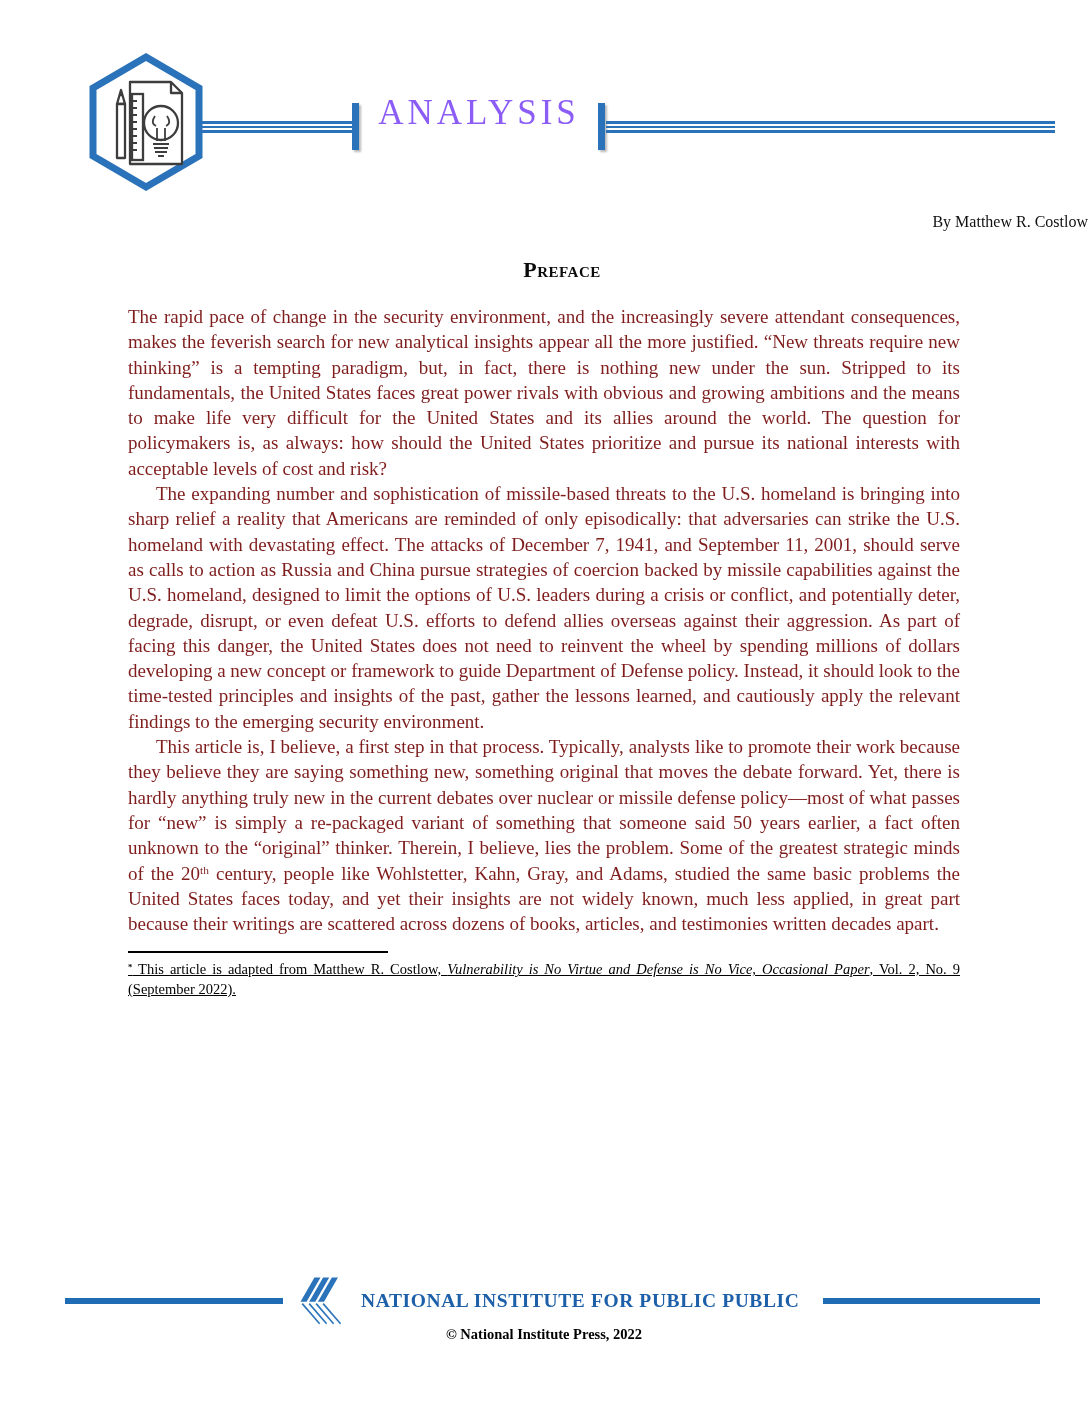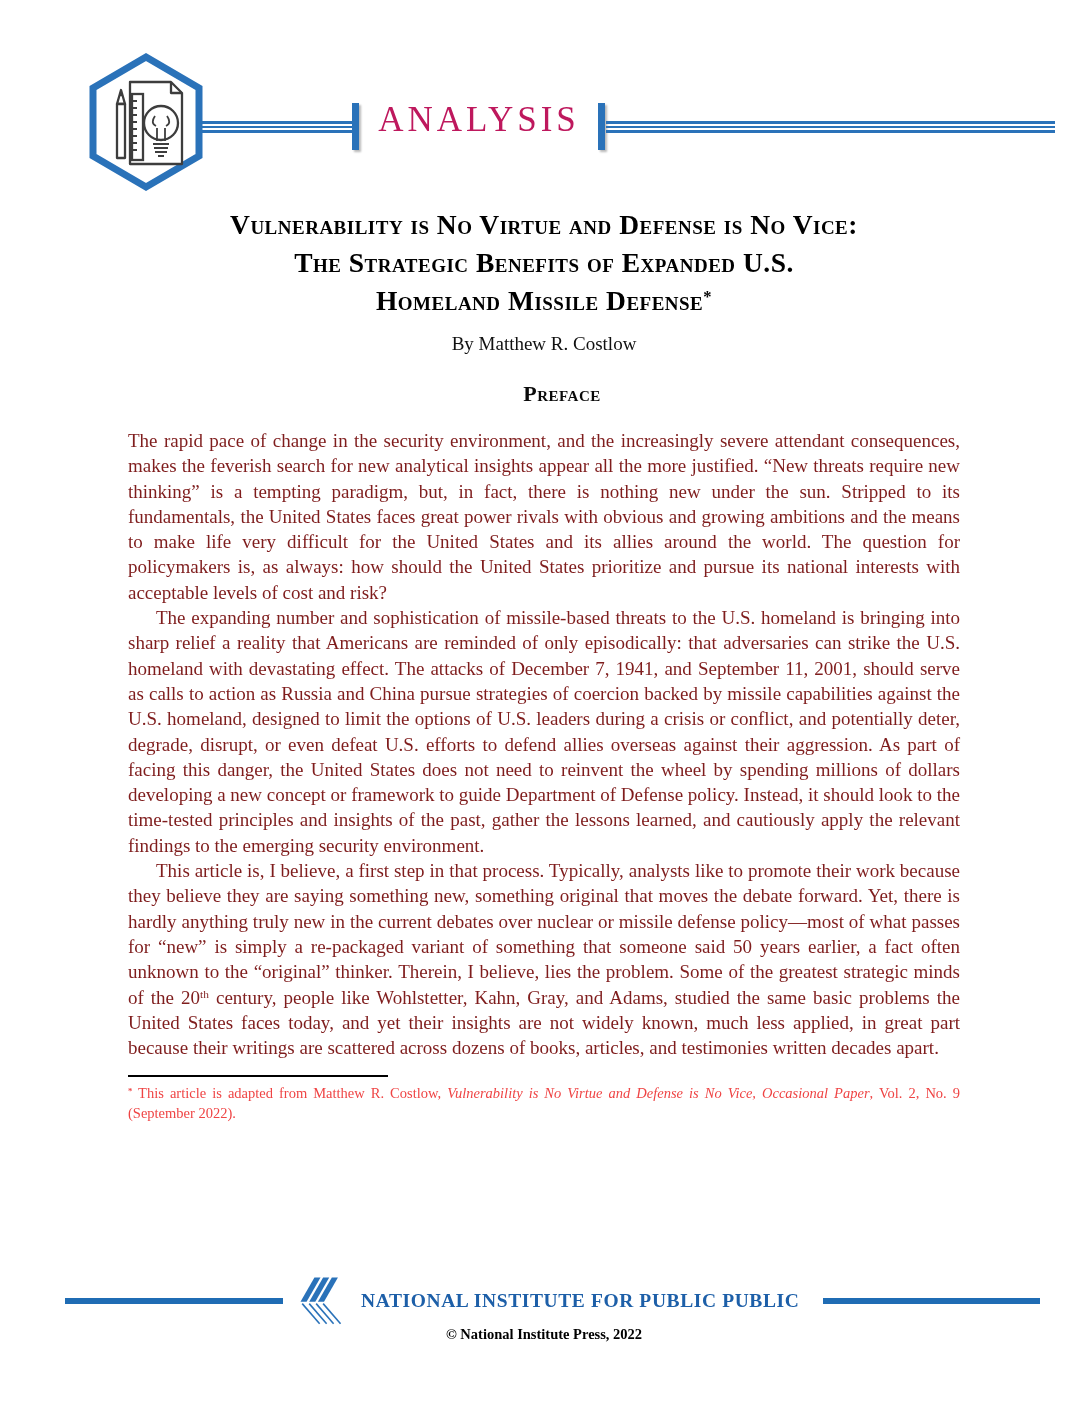--- a/index.html
+++ b/index.html
@@ -19,52 +19,52 @@
   .masthead{position:relative;height:200px;}
   .hex-logo{position:absolute;left:86px;top:52px;}
   .tlines{position:absolute;height:12px;display:flex;flex-direction:column;justify-content:space-between;}
   .tlines div{height:2.6px;background:var(--blue);}
   .tlines.left{left:201px;top:121px;width:152px;}
   .tlines.right{left:606px;top:121px;width:449px;}
   .vbar{position:absolute;width:7px;height:47px;top:103px;background:var(--blue);box-shadow:1.5px 1.5px 2px rgba(0,0,0,.28);}
   .vbar.left{left:352px;}
   .vbar.right{left:598px;}
   .masthead-title{
-    position:absolute;left:359px;top:100px;width:240px;text-align:center;
-    font-size:35px;letter-spacing:4px;color:#be185d;font-weight:400;
+    position:absolute;left:359px;top:93px;width:240px;text-align:center;
+    font-size:35px;letter-spacing:4px;color:#8b5cf6;font-weight:400;
   }
 
   
   .title{
     text-align:center;margin-top:6px;
     font-variant:small-caps;font-weight:bold;font-size:27.5px;line-height:38px;
     letter-spacing:.5px;color:#000;
   }
   .title .tl{display:block;}
-  .byline{text-align:center;font-size:19px;margin-top:13px;color:#111;}
+  .byline{text-align:right;font-size:16px;margin-top:13px;color:#111;}
   .preface{
     text-align:center;font-variant:small-caps;font-weight:bold;font-size:22px;
     margin-top:26px;letter-spacing:.5px;padding-left:36px;
   }
 
   
   .body-text{padding:0 128px;margin-top:21px;}
   .body-text p{
     font-size:19px;line-height:25.3px;text-align:justify;color:#7f1d1d;
   }
   .body-text p.indent{text-indent:28px;}
 
   .sup{font-size:.6em;vertical-align:.5em;line-height:0;}
   .it{font-style:italic;}
   .bd{font-weight:bold;}
 
   
   .fn-divider{margin:15px 0 7px 128px;width:260px;border-top:2.5px solid #000;}
   .footnote{
-    padding:0 128px;font-size:14.5px;line-height:19.5px;text-align:justify;color:#ef4444;
+    padding:0 128px;font-size:14.5px;line-height:19.5px;text-align:justify;color:#000000;text-decoration:underline;
   }
 
   
   .footer-row{
     position:absolute;top:1272px;left:0;width:1088px;height:58px;
     display:flex;align-items:center;
   }
   .fbar{height:6px;background:#1f6cb4;flex:0 0 auto;}
   .fbar.left{width:218px;margin-left:65px;}
   .fbar.right{width:217px;margin-left:24px;}
@@ -116,25 +116,20 @@
     <div class="masthead-title">ANALYSIS</div>
     <div class="vbar right"></div>
     <div class="tlines right">
         <div></div>
         <div></div>
         <div></div>
       </div>
   </header>
 
   <main>
-    <h1 class="title">
-      <span class="tl"><span>Vulnerability is No Virtue and Defense is No Vice:</span></span>
-      <span class="tl"><span>The Strategic Benefits of Expanded U.S.</span></span>
-      <span class="tl"><span>Homeland Missile Defense</span><span class="sup">*</span></span>
-    </h1>
 
     <div class="byline">By Matthew R. Costlow</div>
 
     <h2 class="preface">Preface</h2>
 
     <div class="body-text">
       <p><span>The rapid pace of change in the security environment, and the increasingly severe attendant consequences, makes the feverish search for new analytical insights appear all the more justified. “New threats require new thinking” is a tempting paradigm, but, in fact, there is nothing new under the sun. Stripped to its fundamentals, the United States faces great power rivals with obvious and growing ambitions and the means to make life very difficult for the United States and its allies around the world. The question for policymakers is, as always: how should the United States prioritize and pursue its national interests with acceptable levels of cost and risk?</span></p>
       <p class="indent"><span>The expanding number and sophistication of missile-based threats to the U.S. homeland is bringing into sharp relief a reality that Americans are reminded of only episodically: that adversaries can strike the U.S. homeland with devastating effect. The attacks of December 7, 1941, and September 11, 2001, should serve as calls to action as Russia and China pursue strategies of coercion backed by missile capabilities against the U.S. homeland, designed to limit the options of U.S. leaders during a crisis or conflict, and potentially deter, degrade, disrupt, or even defeat U.S. efforts to defend allies overseas against their aggression. As part of facing this danger, the United States does not need to reinvent the wheel by spending millions of dollars developing a new concept or framework to guide Department of Defense policy. Instead, it should look to the time-tested principles and insights of the past, gather the lessons learned, and cautiously apply the relevant findings to the emerging security environment.</span></p>
       <p class="indent"><span>This article is, I believe, a first step in that process. Typically, analysts like to promote their work because they believe they are saying something new, something original that moves the debate forward. Yet, there is hardly anything truly new in the current debates over nuclear or missile defense policy—most of what passes for “new” is simply a re-packaged variant of something that someone said 50 years earlier, a fact often unknown to the “original” thinker. Therein, I believe, lies the problem. Some of the greatest strategic minds of the 20</span><span class="sup">th</span><span> century, people like Wohlstetter, Kahn, Gray, and Adams, studied the same basic problems the United States faces today, and yet their insights are not widely known, much less applied, in great part because their writings are scattered across dozens of books, articles, and testimonies written decades apart.</span></p>
     </div>

